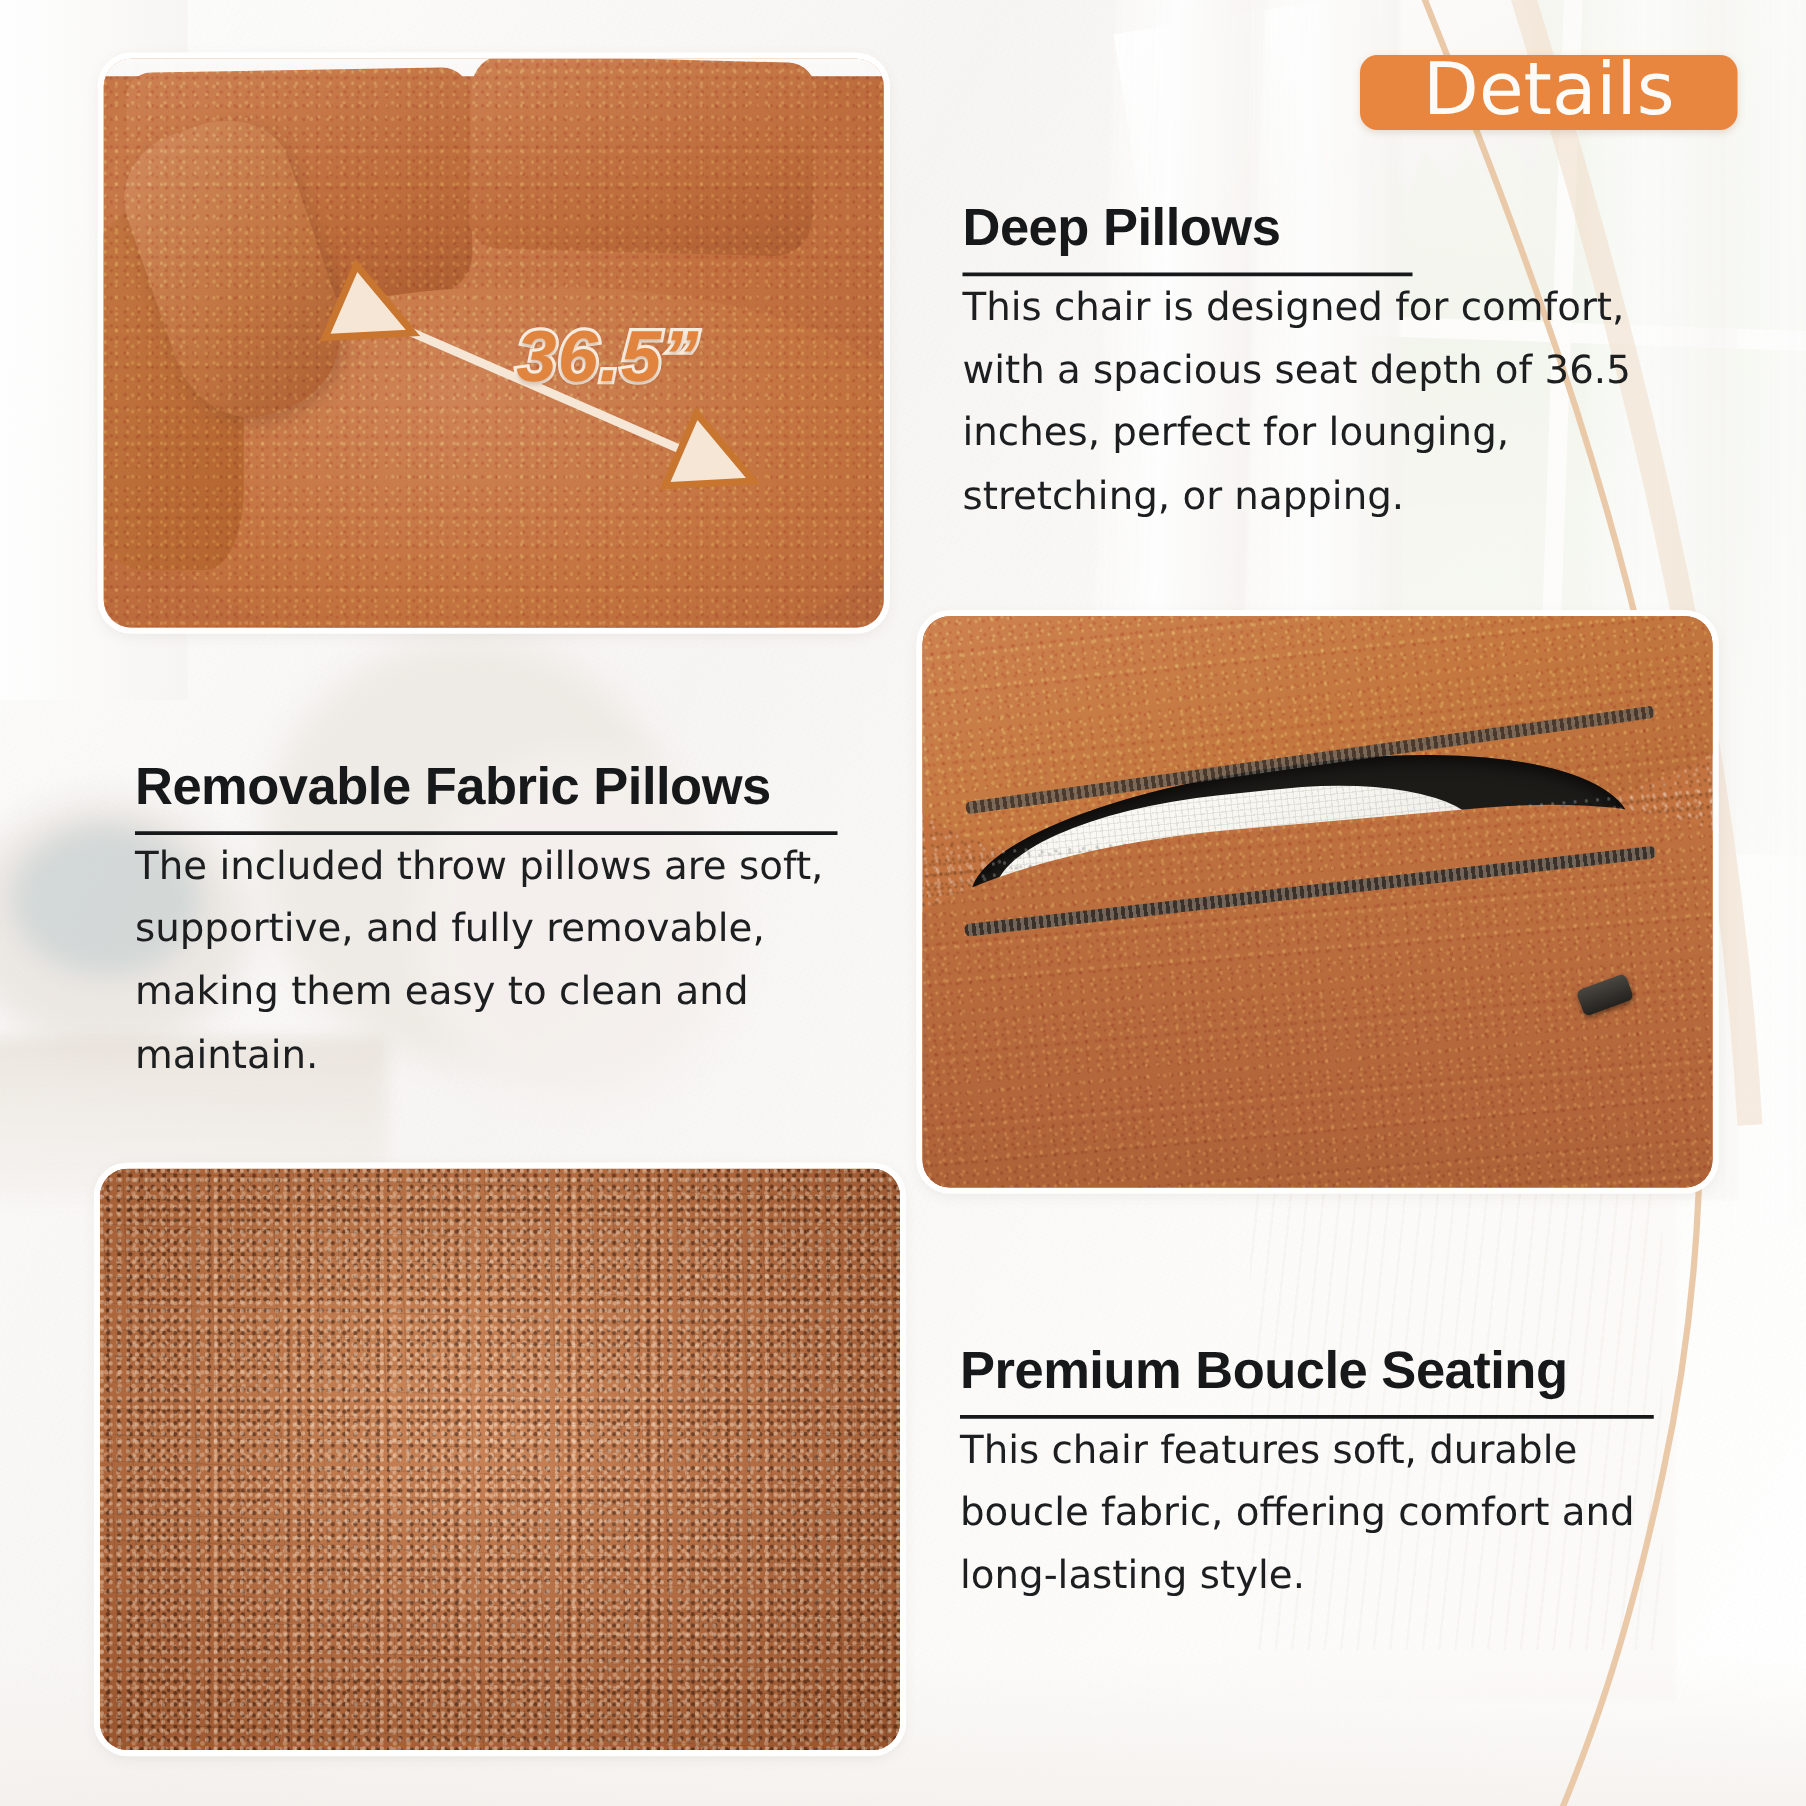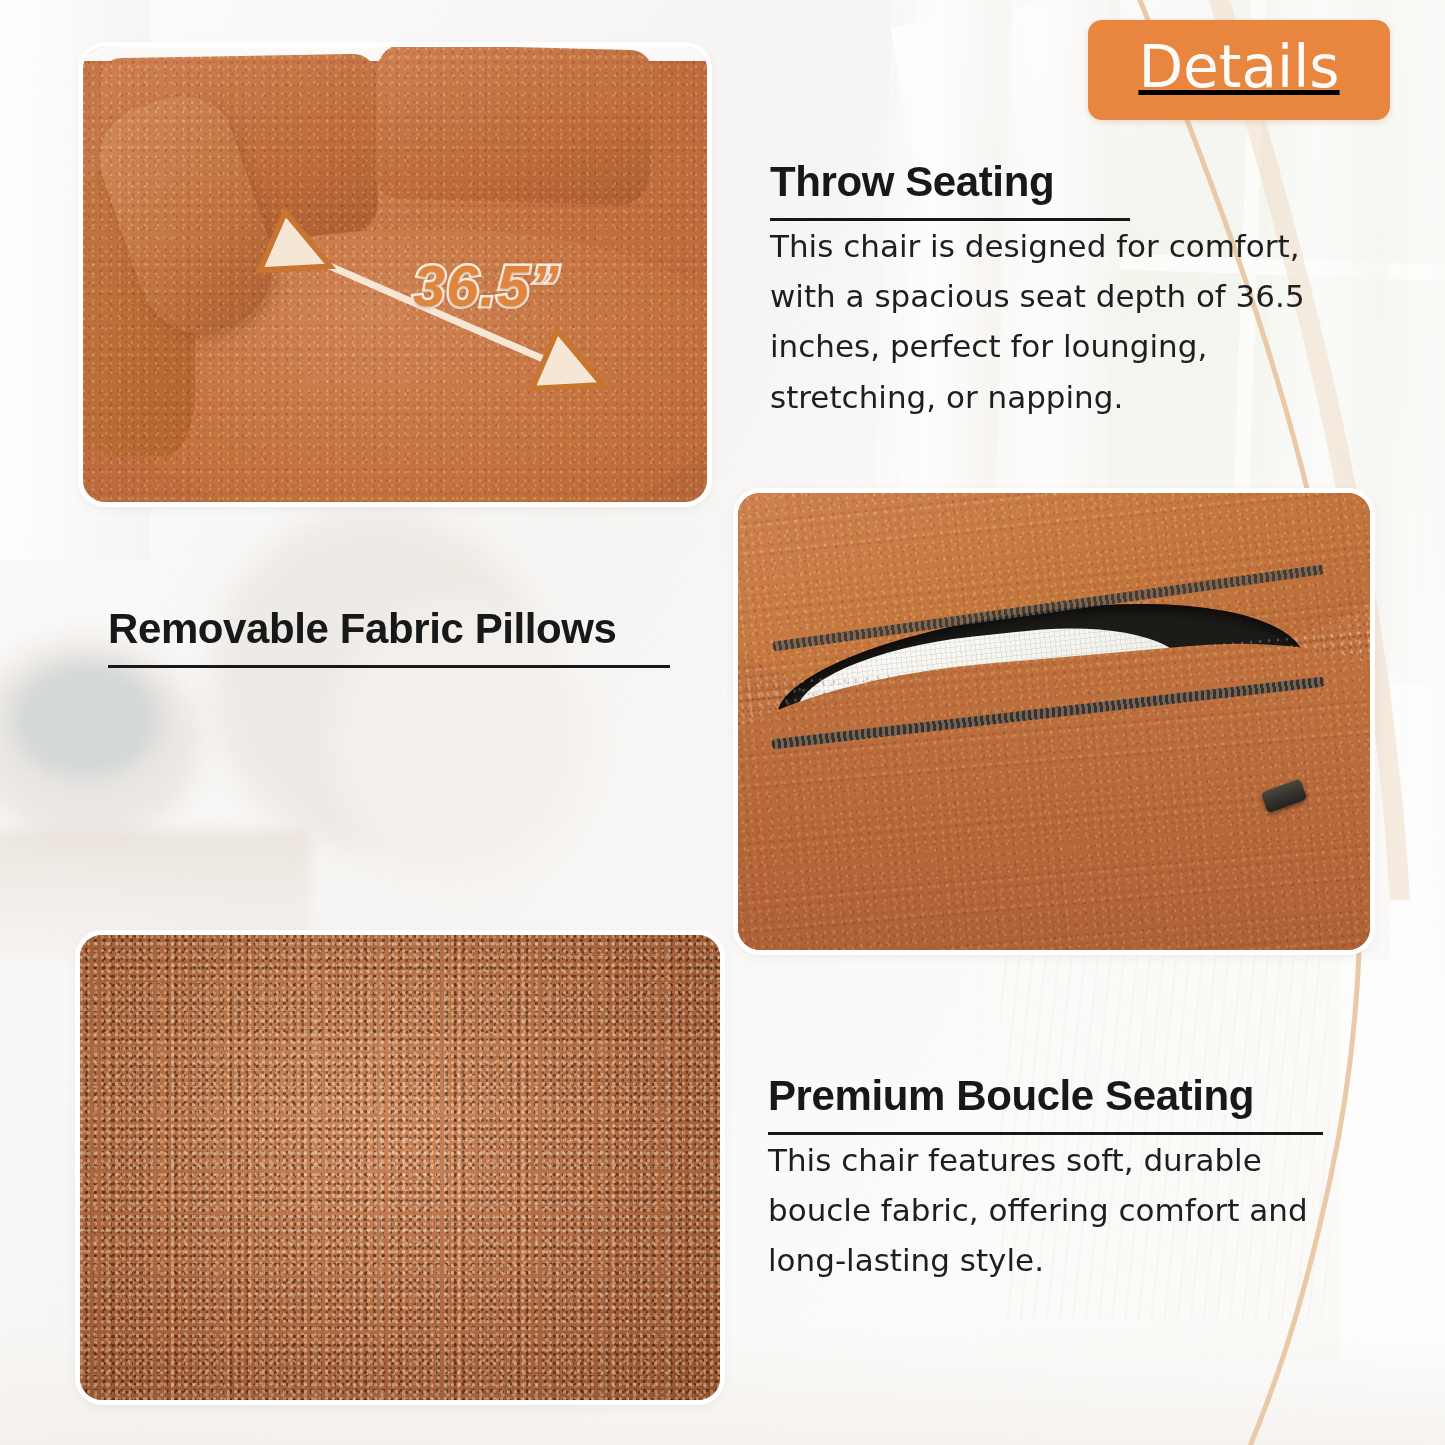--- a/index.html
+++ b/index.html
@@ -250,27 +250,26 @@
       repeating-linear-gradient(88deg, rgba(40,16,6,.22) 0 1px, transparent 1px 17px),
       repeating-linear-gradient(2deg,  rgba(40,16,6,.18) 0 1px, transparent 1px 21px);
   }
   .fab-shade {
     position:absolute; inset:0;
     background:radial-gradient(ellipse at 50% 45%, rgba(255,255,255,.10), rgba(70,32,12,.22) 100%);
   }
 
   
   #details-badge {
-    position:absolute; left:1088px; top:20px;
-    width:302px; height:100px;
+    position:absolute; left:1088px; top:44px;
+    width:302px; height:60px;
     background:#e8853f;
     border-radius:14px;
     display:flex; align-items:center; justify-content:center;
     box-shadow:0 2px 6px rgba(160,95,45,.18);
-    text-decoration:underline;
   }
   #details-badge .label {
     color:#fdfbf8; font-size:58px; line-height:1;
     font-weight:400; letter-spacing:0px;
     font-family:"DejaVu Sans", sans-serif;
     padding-bottom:6px;
   }
 
   
   .text-block { position:absolute; }
@@ -376,28 +375,29 @@
       <div class="fab-slub"></div>
       <div class="fab-shade"></div>
     </div>
   </div>
 
   <div id="details-badge">
     <span class="label">Details</span>
   </div>
 
   <div id="block-deep" class="text-block">
-    <div class="tb-heading">Throw Seating</div>
+    <div class="tb-heading">Deep Pillows</div>
     <div class="tb-rule"></div>
     <div class="tb-body">This chair is designed for comfort, with a spacious seat depth of 36.5 inches, perfect for lounging, stretching, or napping.</div>
   </div>
 
   <div id="block-pillows" class="text-block">
     <div class="tb-heading">Removable Fabric Pillows</div>
     <div class="tb-rule"></div>
+    <div class="tb-body">The included throw pillows are soft, supportive, and fully removable, making them easy to clean and maintain.</div>
   </div>
 
   <div id="block-fabric" class="text-block">
     <div class="tb-heading">Premium Boucle Seating</div>
     <div class="tb-rule"></div>
     <div class="tb-body">This chair features soft, durable boucle fabric, offering comfort and long-lasting style.</div>
   </div>
 
 </div>
 

